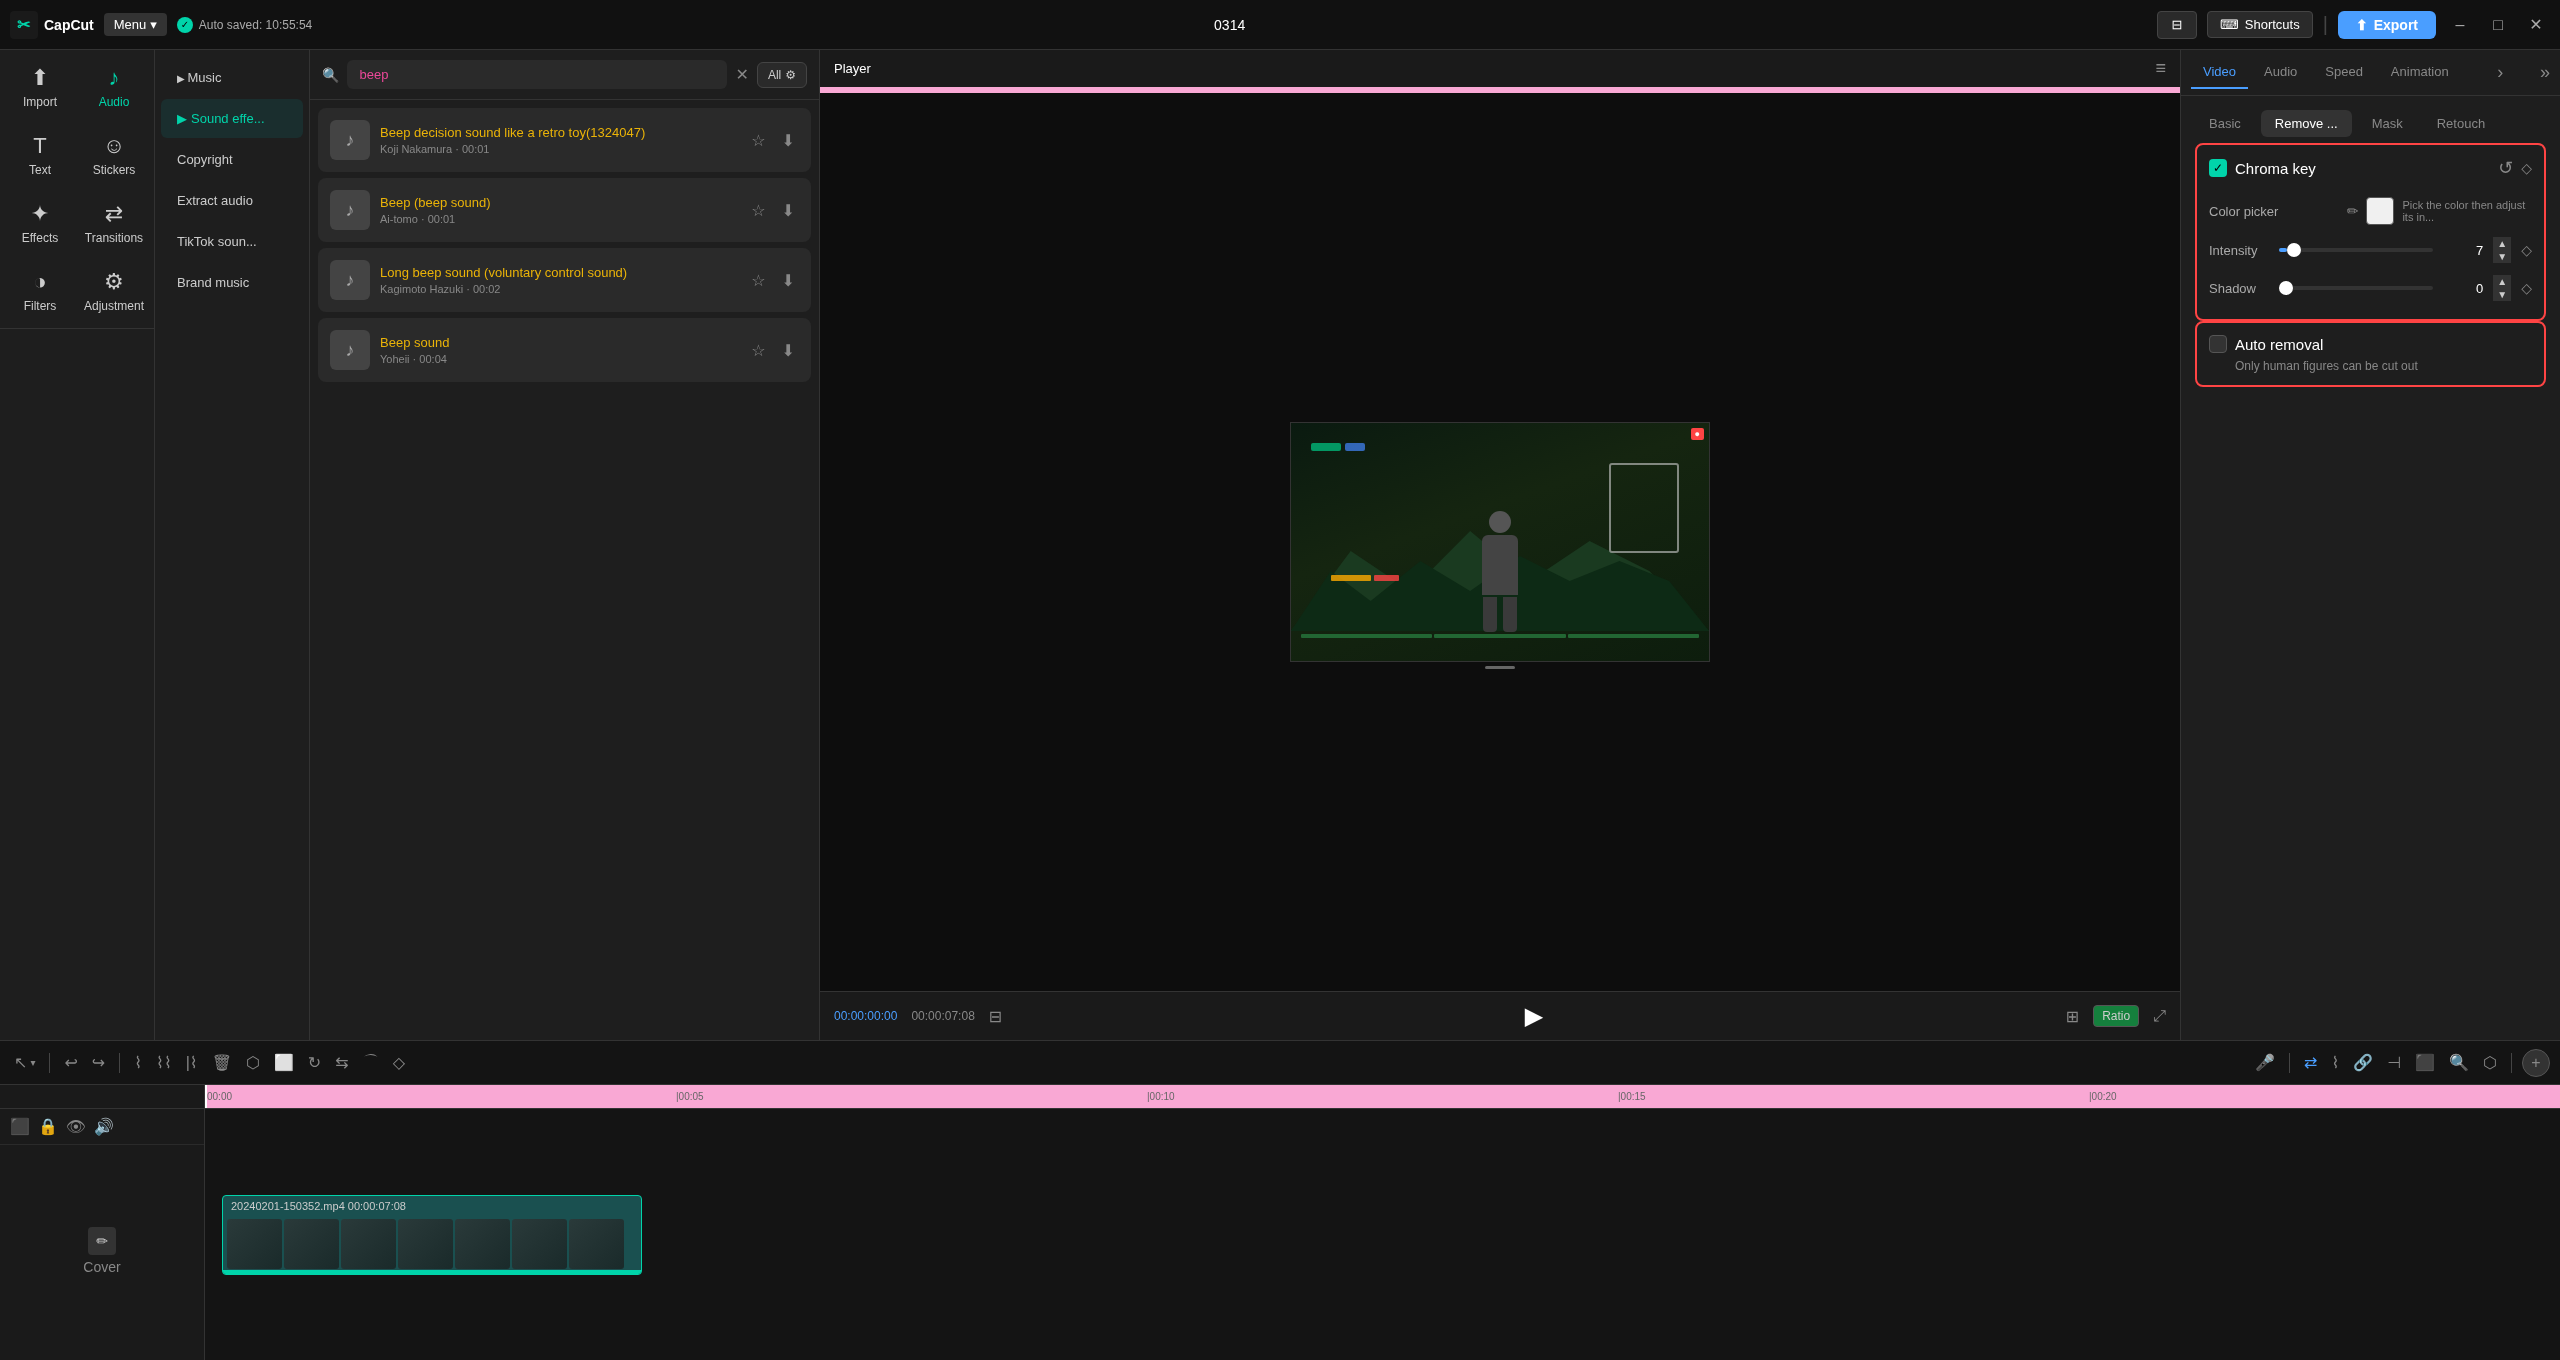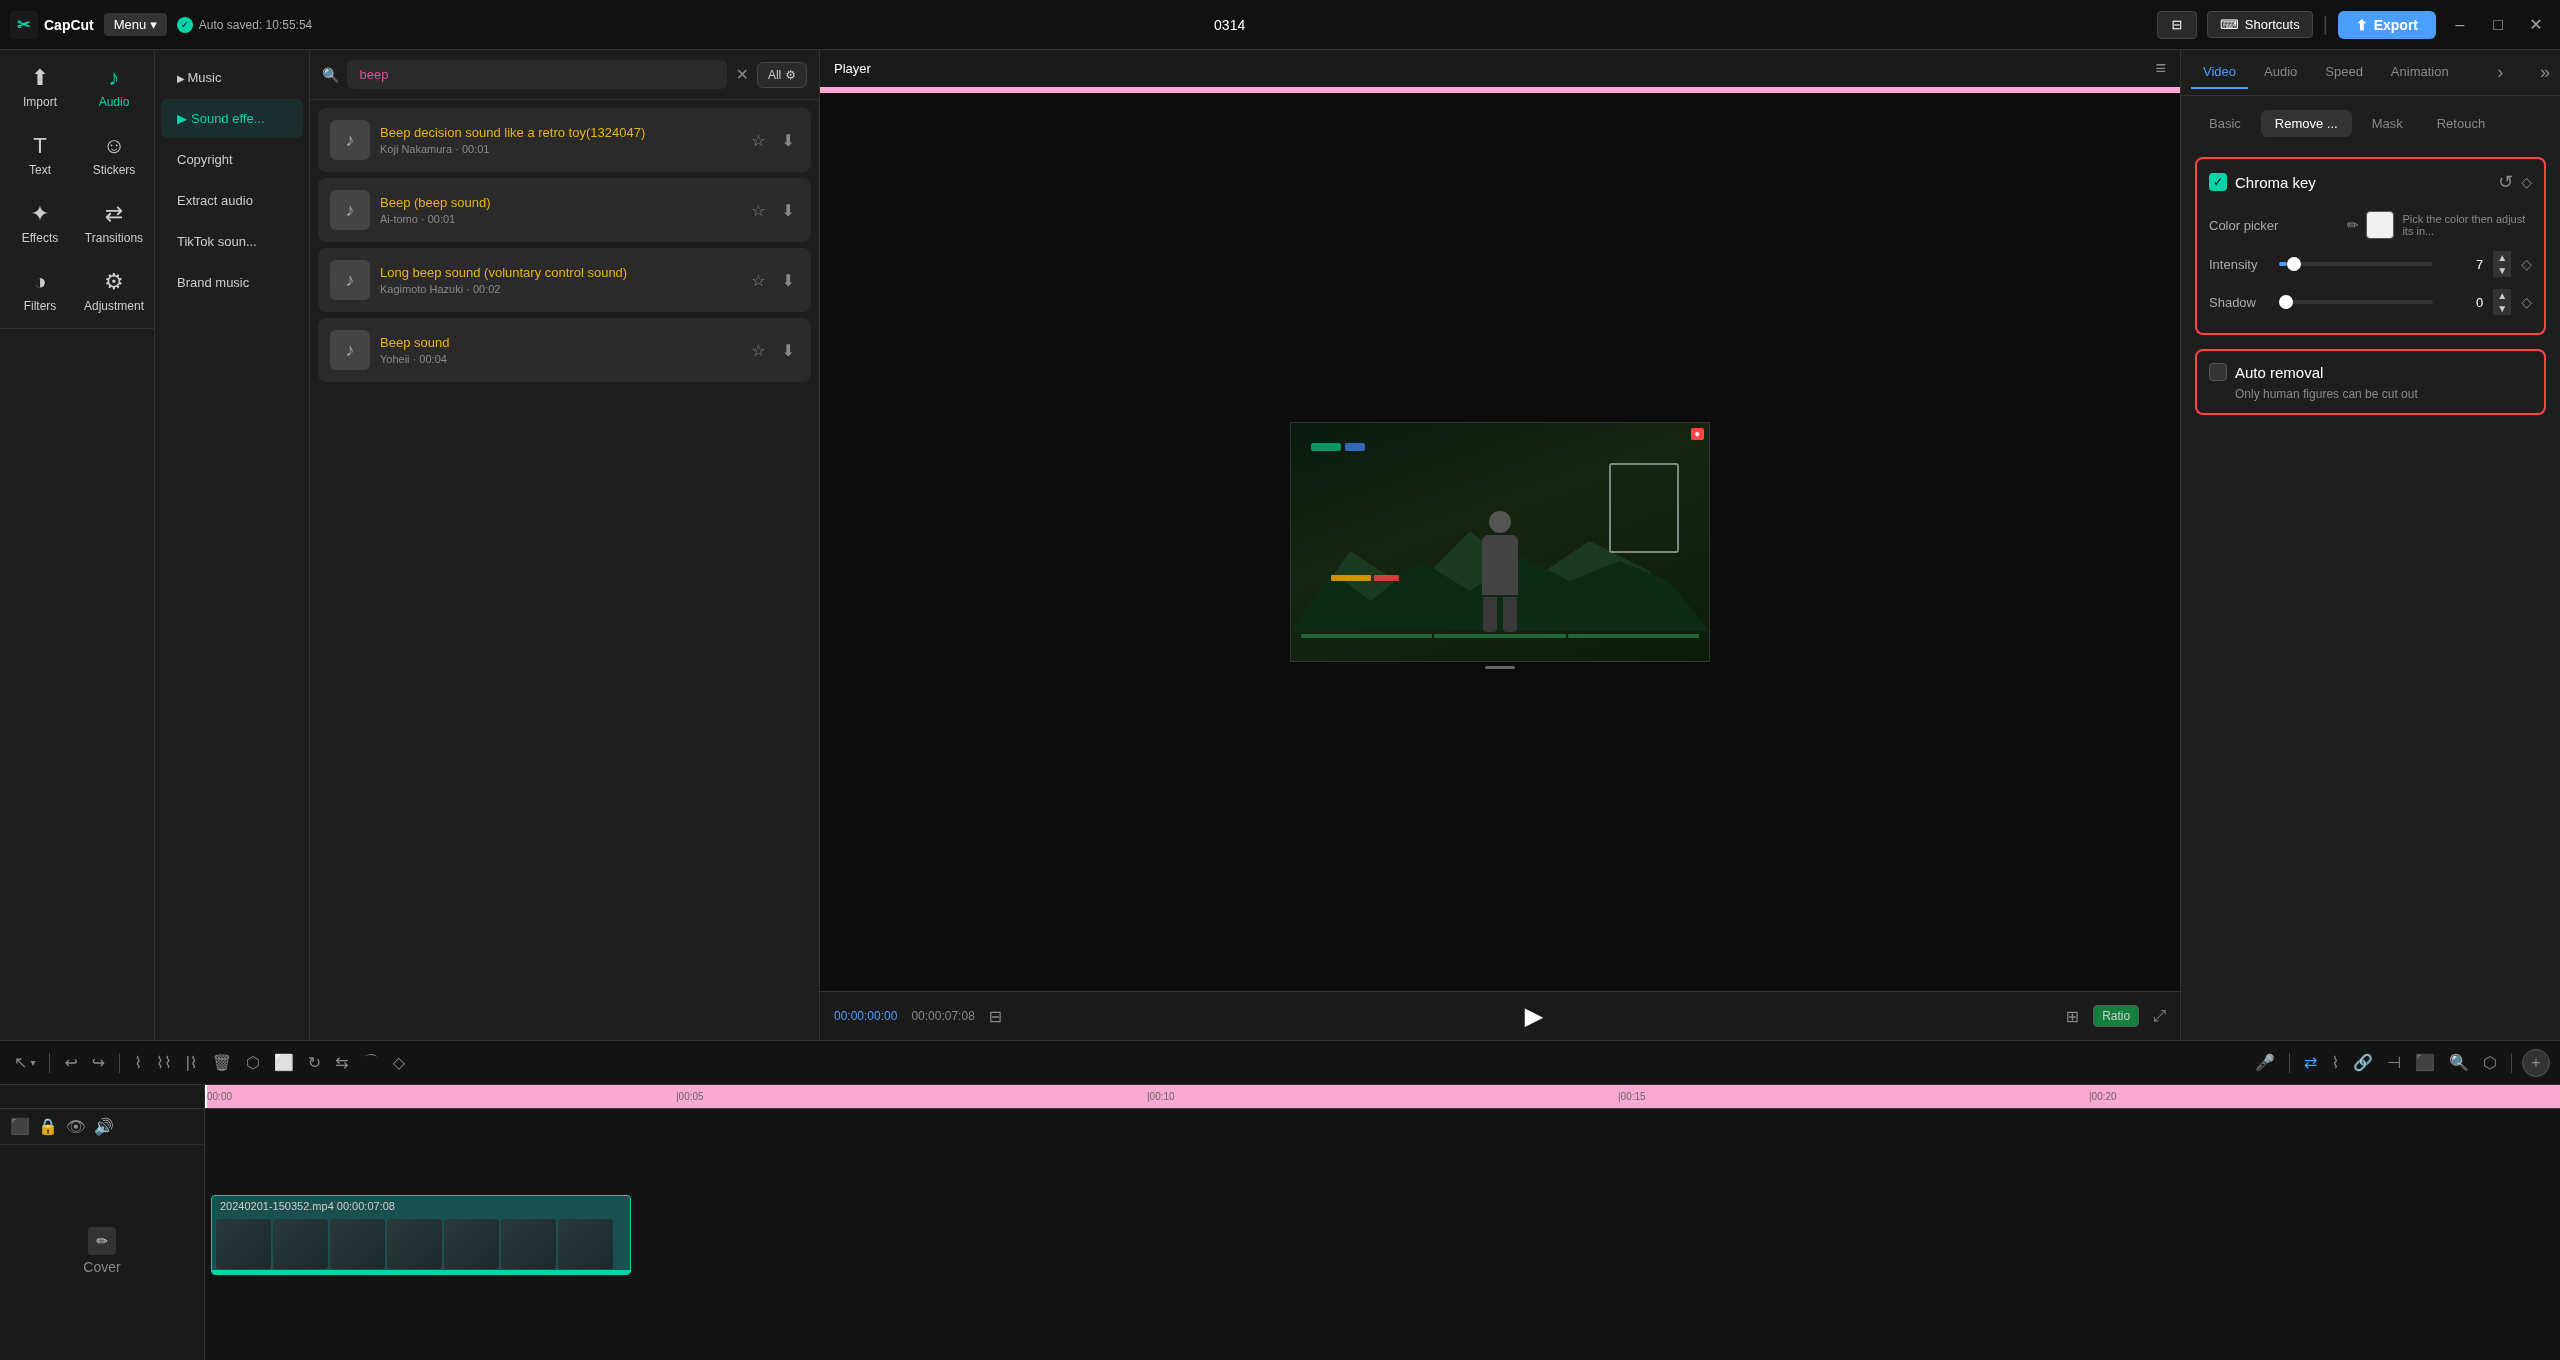--- a/index.html
+++ b/index.html
@@ -62,21 +62,21 @@
     .ctrl-btn { background: none; border: none; color: #888; cursor: pointer; font-size: 16px; }
     .ratio-btn { background: #15803d; border: 1px solid #555; color: #ccc; padding: 3px 8px; border-radius: 4px; cursor: pointer; font-size: 12px; }
     .spacer { flex: 1; }
 
     
     .right-panel { width: 380px; background: #1e1e1e; border-left: 1px solid #333; display: flex; flex-direction: column; }
     .right-tabs { display: flex; align-items: center; padding: 0 10px; border-bottom: 1px solid #333; height: 46px; gap: 4px; }
     .right-tab { padding: 8px 12px; cursor: pointer; font-size: 13px; color: #888; border-bottom: 2px solid transparent; }
     .right-tab.active { color: #4a9eff; border-bottom-color: #4a9eff; }
     .right-tab-more { margin-left: auto; color: #888; cursor: pointer; font-size: 18px; }
-    .right-content { padding: 14px; display: flex; flex-direction: column; gap: 14px; overflow-y: auto; }
+    .right-content { padding: 14px; display: flex; flex-direction: column; overflow-y: auto; }
 
     
     .sub-tabs { display: flex; gap: 6px; margin-bottom: 6px; }
     .sub-tab { padding: 6px 14px; border-radius: 6px; cursor: pointer; font-size: 13px; color: #888; background: transparent; border: none; }
     .sub-tab.active { background: #333; color: #fff; }
 
     
     .chroma-key-section { border: 2px solid #ff4444; border-radius: 8px; padding: 12px; }
     .chroma-key-header { display: flex; align-items: center; gap: 8px; margin-bottom: 12px; }
     .checkbox-teal { width: 18px; height: 18px; background: #00d4aa; border-radius: 4px; display: flex; align-items: center; justify-content: center; color: #000; font-size: 12px; flex-shrink: 0; }
@@ -114,21 +114,21 @@
     .timeline-body { display: flex; flex: 1; overflow: hidden; }
     .timeline-left { width: 205px; background: #1a1a1a; border-right: 1px solid #333; display: flex; flex-direction: column; }
     .track-controls { display: flex; align-items: center; padding: 8px 10px; gap: 8px; border-bottom: 1px solid #2a2a2a; }
     .track-ctrl-btn { background: none; border: none; color: #888; cursor: pointer; font-size: 16px; }
     .cover-label { text-align: center; font-size: 14px; color: #888; padding: 4px; }
     .timeline-right { flex: 1; display: flex; flex-direction: column; overflow: hidden; }
     .time-ruler { height: 24px; background: #f9a8d4; border-bottom: 1px solid #333; position: relative; display: flex; align-items: center; }
     .time-marker { position: absolute; font-size: 10px; color: #666; }
     .time-cursor { position: absolute; top: 0; bottom: 0; width: 2px; background: #fff; left: 0; }
     .track-row { flex: 1; background: #141414; position: relative; display: flex; align-items: center; }
-    .video-clip { position: absolute; left: 6px; height: 80px; width: 420px; background: #1a5050; border: 1px solid #00d4aa; border-radius: 4px; display: flex; overflow: hidden; align-items: center; top: 50%; transform: translateY(-50%); }
+    .video-clip { position: absolute; left: 17px; height: 80px; width: 420px; background: #1a5050; border: 1px solid #00d4aa; border-radius: 4px; display: flex; overflow: hidden; align-items: center; top: 50%; transform: translateY(-50%); }
     .clip-label { position: absolute; top: 4px; left: 8px; font-size: 11px; color: #ccc; white-space: nowrap; }
     .clip-thumbnails { display: flex; align-items: center; height: 100%; padding: 4px; gap: 2px; padding-top: 22px; }
     .clip-thumb { width: 55px; height: 50px; background: #2a4a4a; border-radius: 3px; flex-shrink: 0; overflow: hidden; }
     .clip-thumb-inner { width: 100%; height: 100%; background: linear-gradient(135deg, #2a3a3a, #1a2a2a); }
 
     
     ::-webkit-scrollbar { width: 6px; height: 6px; }
     ::-webkit-scrollbar-track { background: #1a1a1a; }
     ::-webkit-scrollbar-thumb { background: #444; border-radius: 3px; }
   </style>

